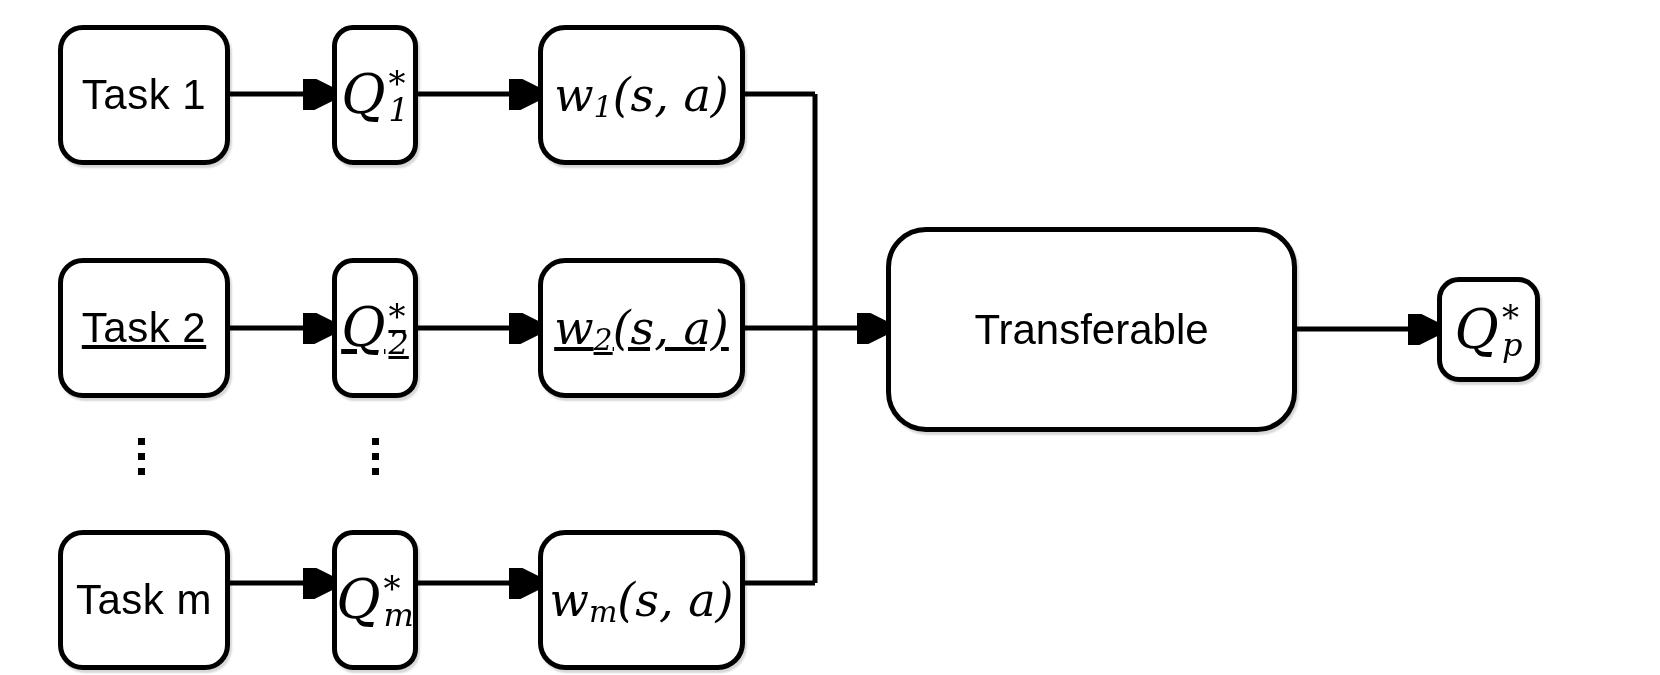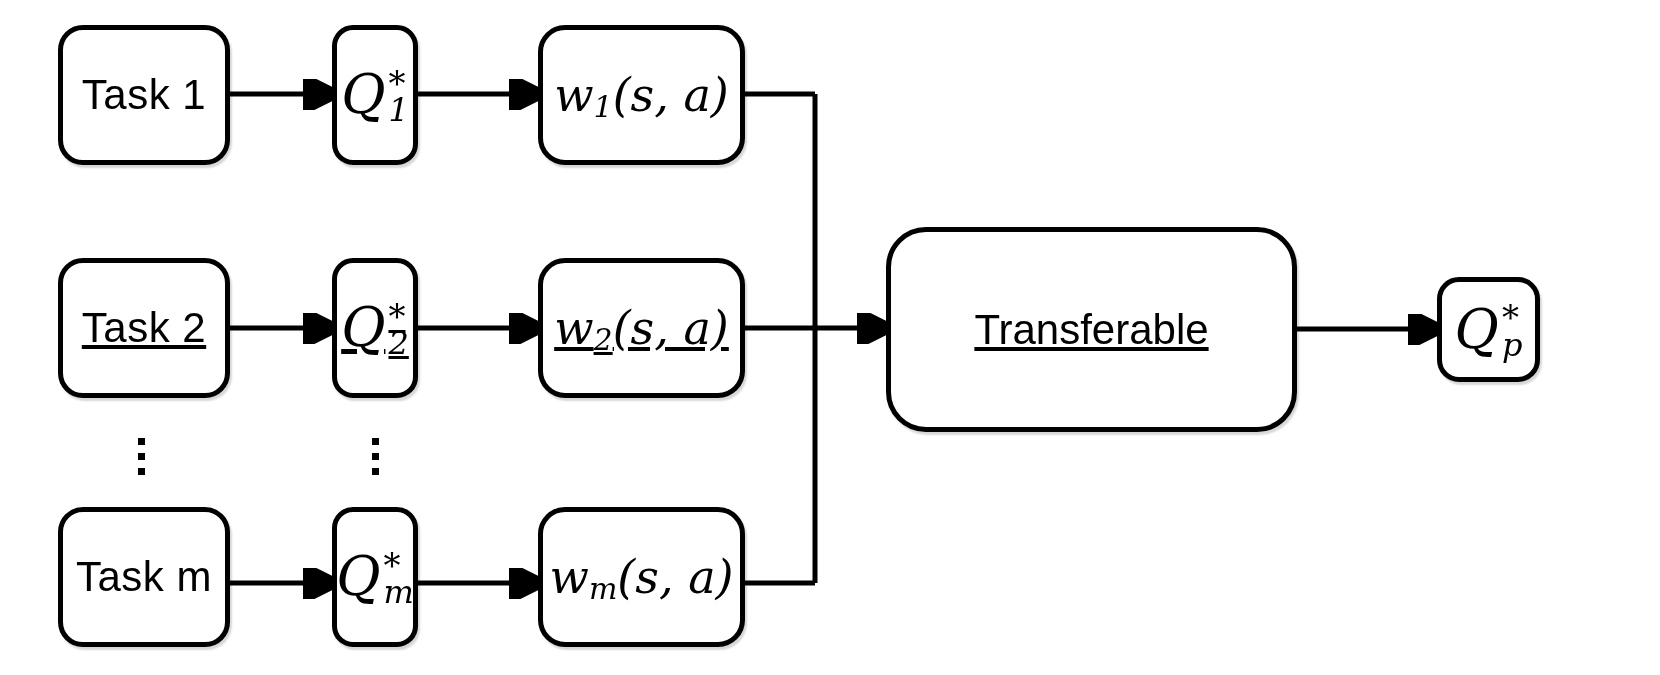--- a/index.html
+++ b/index.html
@@ -25,26 +25,26 @@
     align-items: center;
     justify-content: center;
     color: #000000;
     box-shadow: 2px 3px 2px rgba(0,0,0,0.16);
   }
   .task-box  { left: 58px;  width: 172px; height: 140px; border-radius: 25px; }
   .q-box     { left: 332px; width: 86px;  height: 140px; border-radius: 21px; }
   .w-box     { left: 538px; width: 207px; height: 140px; border-radius: 27px; }
   .row1 { top: 25px; }
   .row2 { top: 258px; text-decoration: underline; }
-  .row3 { top: 507px; }
+  .row3 { top: 530px; }
   .prior-box { left: 886px; top: 227px; width: 411px; height: 205px; border-radius: 40px; }
   .qp-box    { left: 1437px; top: 277px; width: 103px; height: 105px; border-radius: 22px; }
 
   .task-label { font-size: 42px; letter-spacing: 0.5px; }
-  .prior-label { font-size: 42px; text-align: center; line-height: 1.28; text-decoration: underline; }
+  .prior-label { font-size: 42px; text-align: center; line-height: 1.28; }
 
   .math { display: inline-flex; align-items: center; font-family: "DejaVu Serif", serif; font-style: italic; }
   .mbase { font-size: 54px; line-height: 1; }
   .w-box .mbase, .margs { font-size: 46px; line-height: 1; }
   .supsub {
     display: inline-flex;
     flex-direction: column;
     align-items: flex-start;
     margin-left: 3px;
     justify-content: center;

